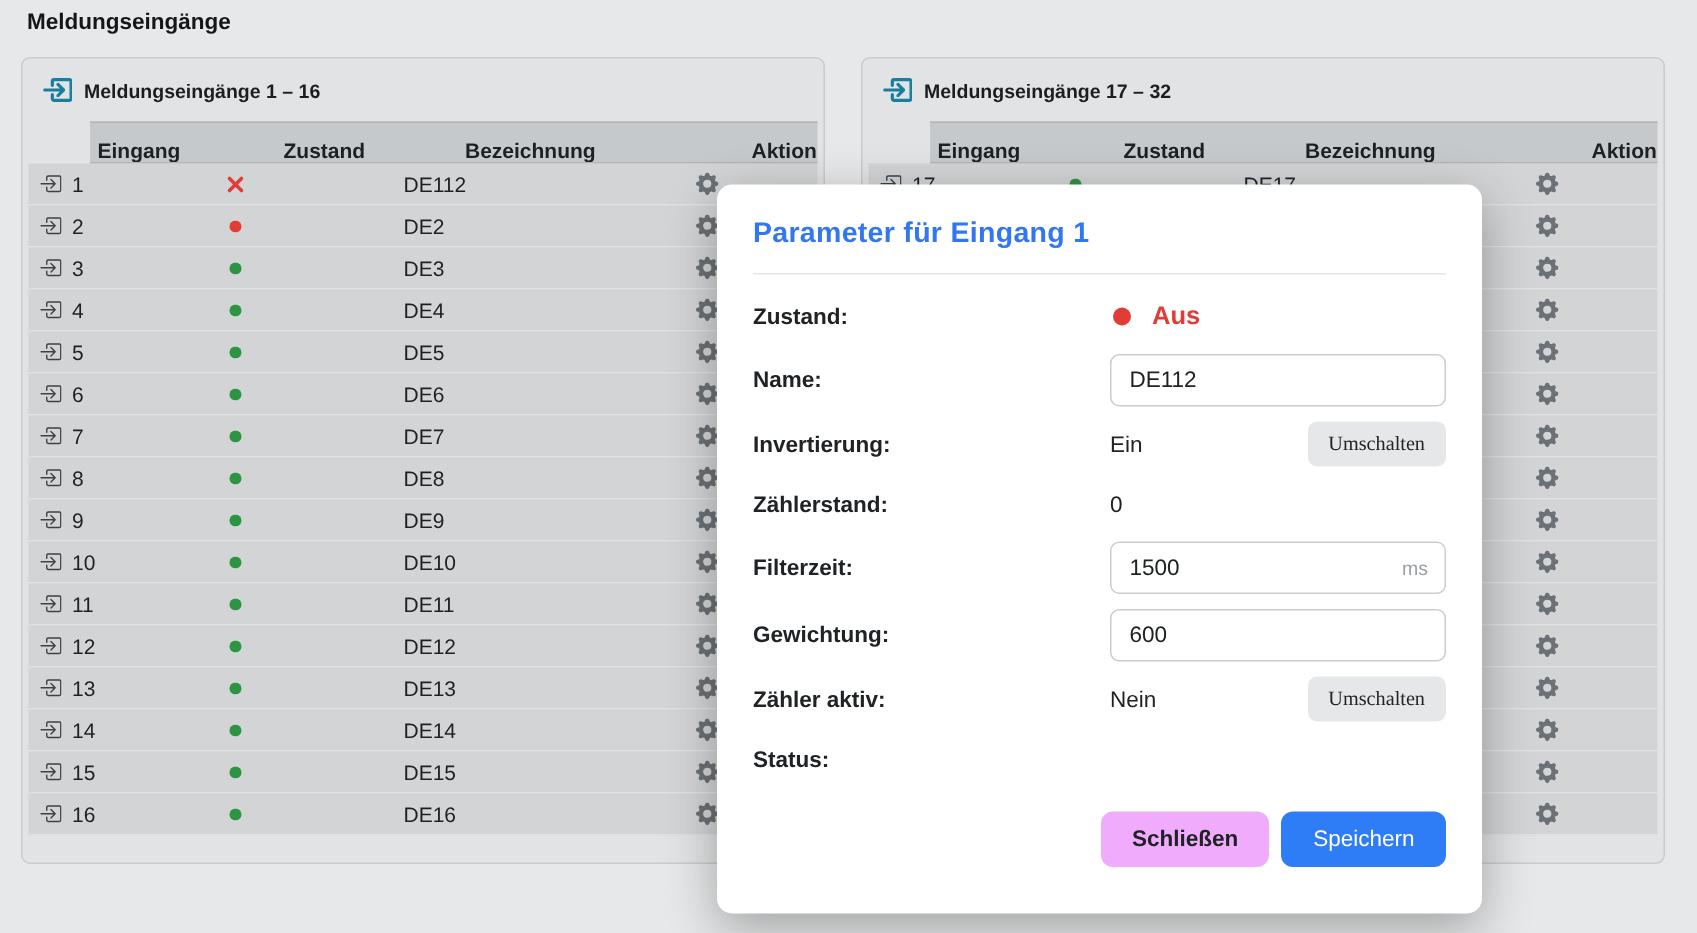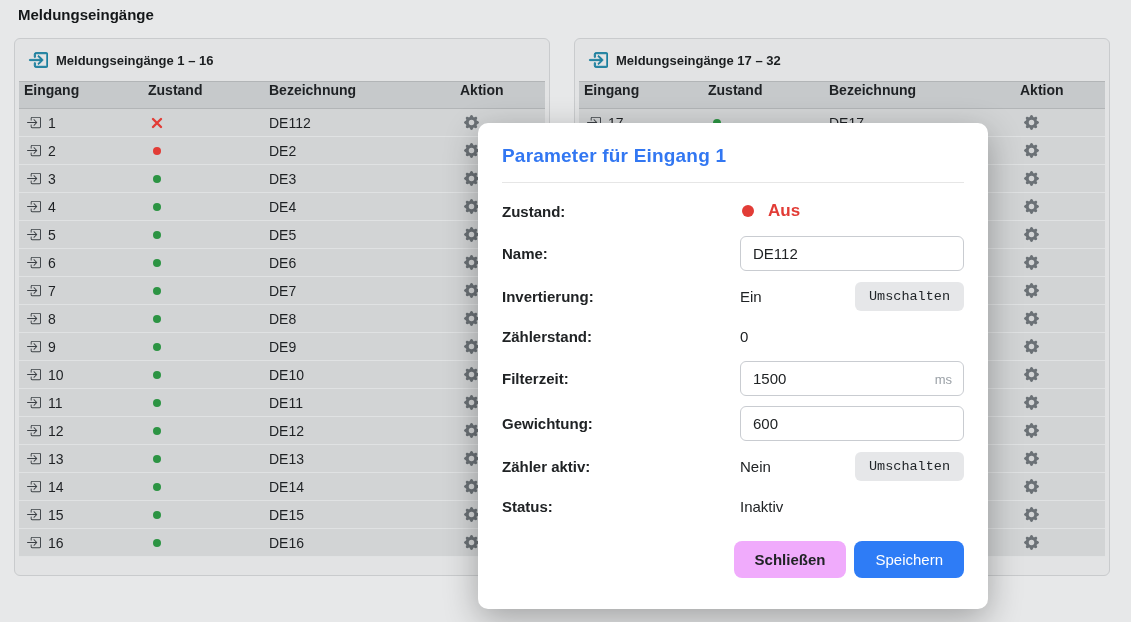--- a/index.html
+++ b/index.html
@@ -24,23 +24,23 @@
     overflow:hidden;
   }
   .panel-left{left:14px;}
   .panel-right{left:574px;}
   .panel-head{height:42px; display:flex; align-items:center; gap:8px; padding:0 13px;}
   .panel-icon{display:inline-flex; width:20px; height:20px;}
   .panel-title{font-size:13px; font-weight:bold; color:#1b1e20;}
 
   .table{margin:0 4px;}
   .t-head{
-    display:flex; align-items:flex-start; height:28px; background:var(--headrow);
+    display:flex; align-items:flex-end; height:28px; background:var(--headrow);
     border-top:1px solid var(--headline); border-bottom:1px solid var(--headline);
-    font-size:14px; font-weight:bold;
+    font-size:14px; font-weight:bold;margin-left:41px;
   }
   .t-row{
     display:flex; align-items:center; height:28px; background:var(--rowbg);
     border-bottom:1px solid var(--rowline); font-size:14px;
   }
   .c{padding-left:5px; display:flex; align-items:center; overflow:hidden;}
   .c1{width:124px; gap:7px;}
   .c2{width:121px;}
   .c3{width:191px;}
   .c4{flex:1;}
@@ -67,21 +67,21 @@
   .state-text{color:var(--red); font-size:17px; font-weight:bold; margin-left:14px;text-align:center;}
   .input-wrap{position:relative; flex:1; display:flex;}
   .m-input{
     width:100%; height:35px; border:1px solid #c9ccd1; border-radius:6px;
     padding:0 12px; font-size:15px; font-family:inherit; color:#202325; background:#fff; outline:none;
   }
   .m-input.with-unit{padding-right:36px;}
   .unit{position:absolute; right:12px; top:50%; transform:translateY(-50%); font-size:13px; color:#9aa0a6;}
   .btn-toggle{
     margin-left:auto; background:#e6e7e9; border:none; border-radius:6px;
-    padding:7px 14px; font-size:13.5px; font-family:Liberation Mono, monospace; color:#212529; cursor:pointer;text-align:center;
+    padding:7px 14px; font-size:13.5px; font-family:Liberation Serif, serif; color:#212529; cursor:pointer;text-align:center;
   }
   .m-footer{display:flex; justify-content:flex-end; gap:8px; margin-top:20px;}
   .btn{border:none; border-radius:8px; padding:10px 21px; font-size:15px; font-family:inherit; cursor:pointer;}
   .btn-close{background:#f0abfc; color:#202325;font-weight:bold;}
   .btn-save{background:#2e7cf6; color:#ffffff;}
 </style>
 </head>
 <body>
 
 <div id="app">
@@ -898,23 +898,20 @@
     <div class="m-row">
       <div class="m-label">Zähler aktiv:</div>
       <div class="m-control">
         <span class="m-value">Nein</span>
         <button class="btn-toggle">Umschalten</button>
       </div>
     </div>
 
     <div class="m-row">
       <div class="m-label">Status:</div>
-      <div class="m-control">
-        <span class="m-value">Inaktiv</span>
-      </div>
     </div>
 
     <div class="m-footer">
       <button class="btn btn-close">Schließen</button>
       <button class="btn btn-save">Speichern</button>
     </div>
   </div>
 
 </div>
 

